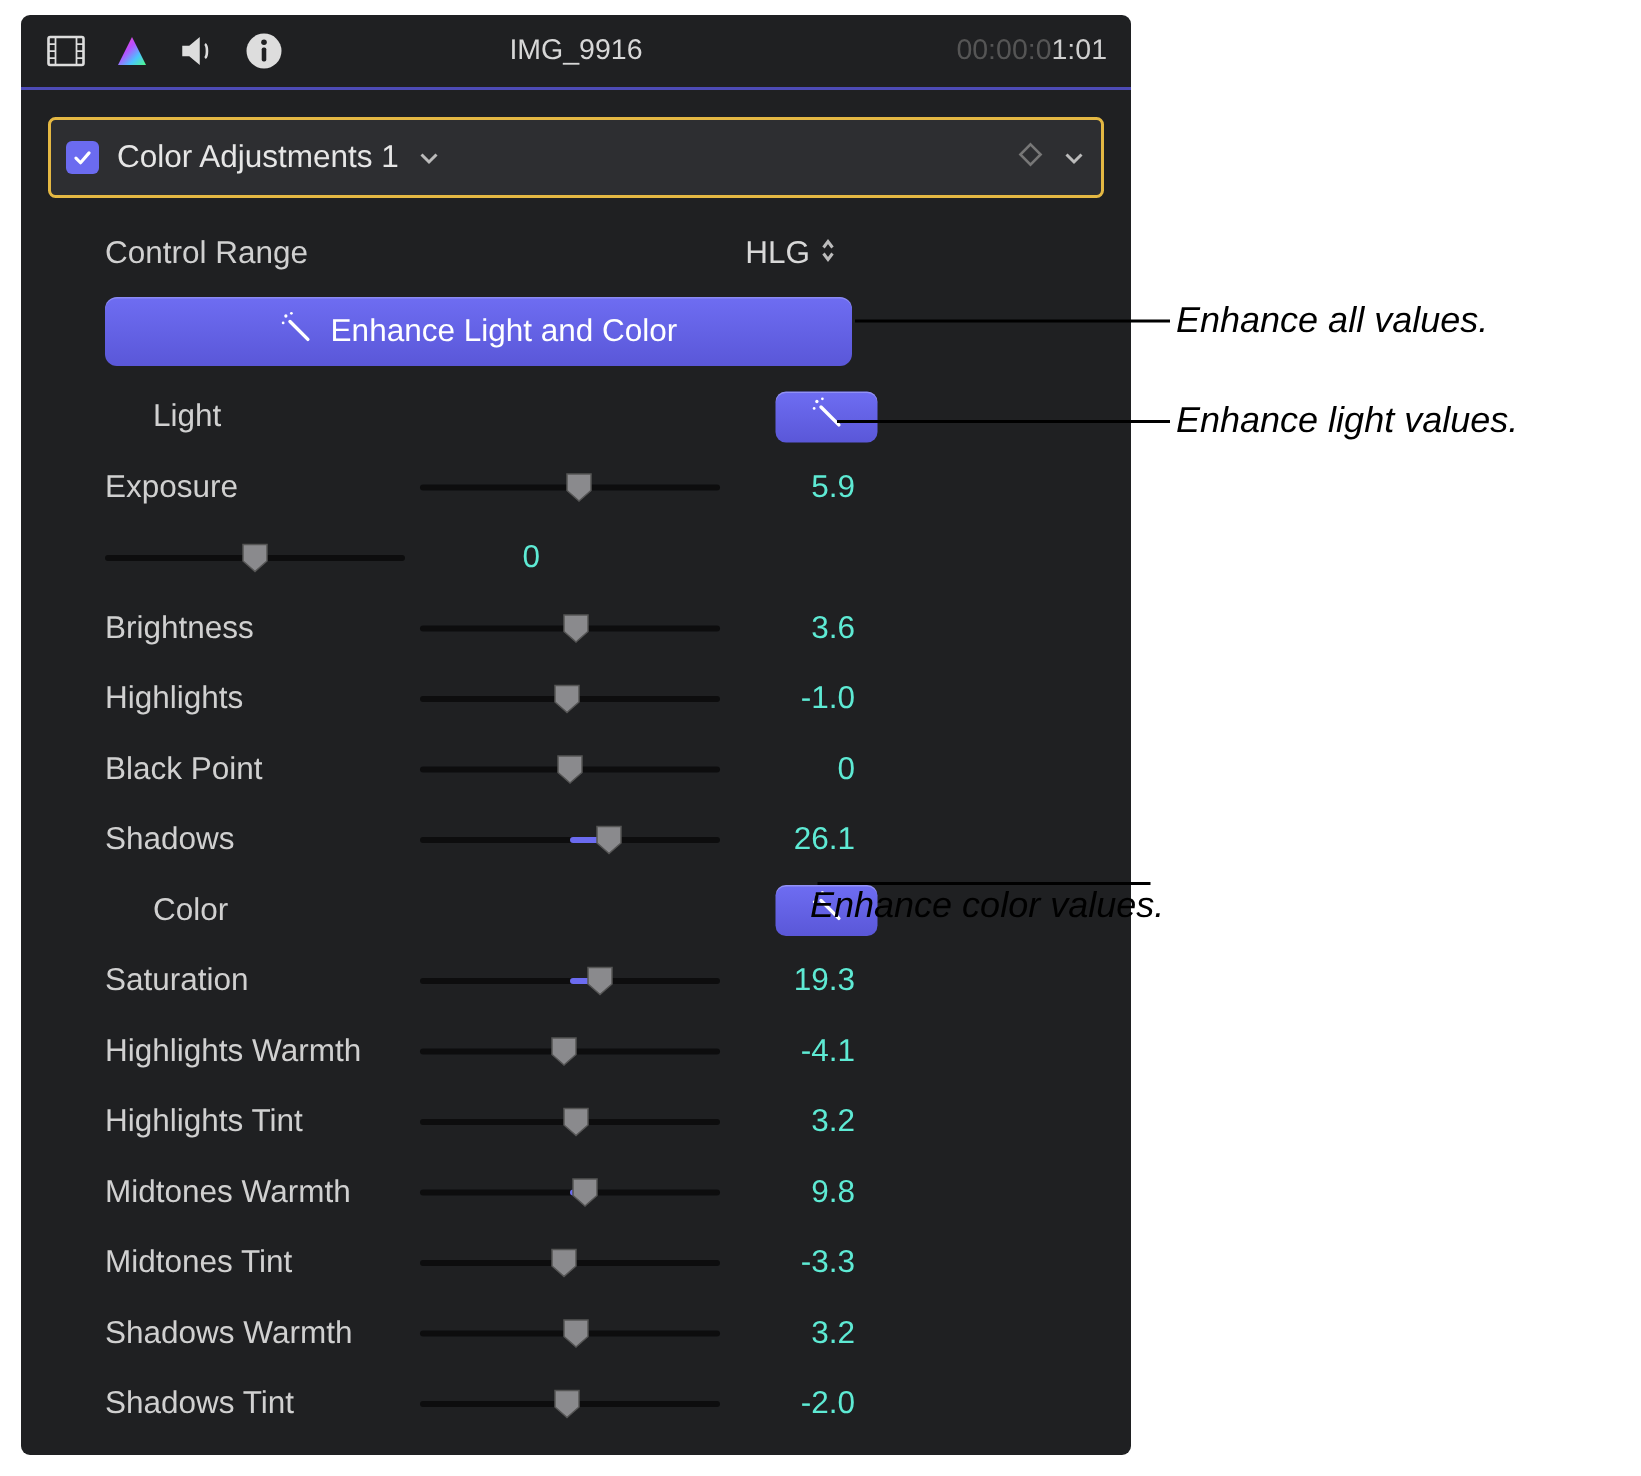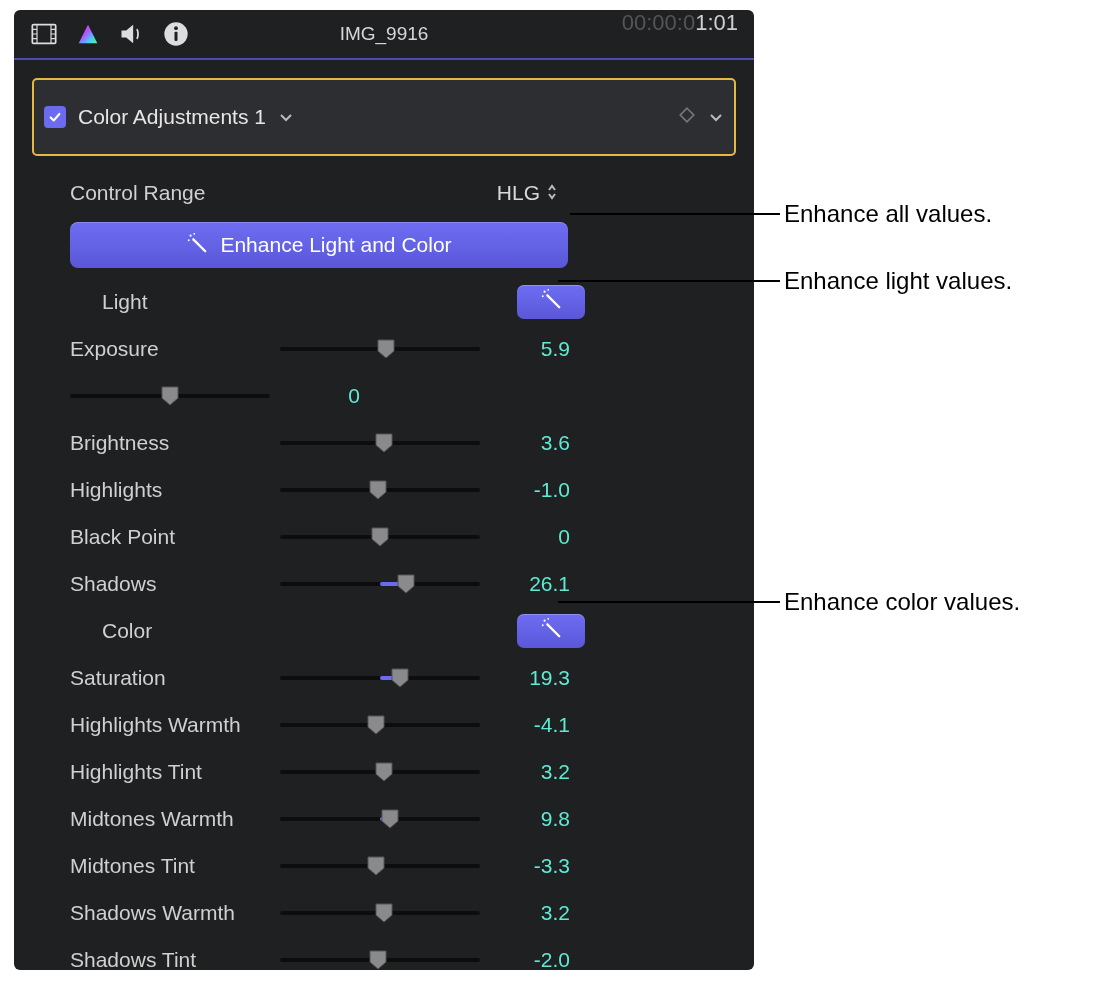--- a/index.html
+++ b/index.html
@@ -2,24 +2,24 @@
 <html><head>
 <meta charset="utf-8">
 <style>
   html,body{margin:0;padding:0;background:#fff;font-family:-apple-system,Helvetica,Arial,sans-serif;}
   .stage{position:relative;width:948px;height:984px;}
   .panel{position:absolute;left:14px;top:10px;width:740px;height:960px;background:#1f2022;border-radius:6px;overflow:hidden;color:#ddd;}
   .toolbar{height:48px;display:flex;align-items:center;gap:16px;padding:0 16px;color:#eee;}
   .tool-icon svg{width:28px;height:28px;display:block;}
   .divider{height:2px;background:#5250c6;opacity:.9;}
   .clip-title{position:absolute;left:0;right:0;top:0;height:48px;display:flex;align-items:center;justify-content:center;pointer-events:none;font-size:19px;color:#d7d7d7;}
-  .timecode{position:absolute;right:16px;top:0;height:48px;display:flex;align-items:flex-start;font-size:22px;}
+  .timecode{position:absolute;right:16px;top:0;height:48px;display:flex;align-items:center;font-size:19px;}
   .timecode .dim{color:#555;} .timecode .bright{color:#cfcfcf;}
 
-  .effect-bar{margin:18px 18px 0 18px;height:42px;border:2px solid #e4b843;border-radius:5px;background:#2d2e31;display:flex;align-items:center;padding:16px 10px;gap:12px;}
+  .effect-bar{margin:18px 18px 0 18px;height:42px;border:2px solid #e4b843;border-radius:5px;background:#2d2e31;display:flex;align-items:center;padding:4px 10px;gap:12px;}
   .check{width:22px;height:22px;border-radius:4px;background:#6b6bf0;display:flex;align-items:center;justify-content:center;}
   .effect-name{font-size:21px;color:#e6e6e6;}
   .chev svg{width:16px;height:16px;stroke:#bbb;fill:none;stroke-width:2;}
   .chev{display:flex;align-items:center;}
   .effect-bar .spacer{flex:1;}
   .diamond svg{width:18px;height:18px;stroke:#777;fill:none;stroke-width:1.5;}
 
   .body{padding:14px 0 0 0;}
   .row{display:flex;align-items:center;height:47px;padding:0 18px 0 56px;font-size:21px;color:#d0d0d0;}
   .row .label{flex:0 0 210px;}
@@ -37,21 +37,21 @@
   .section-row{display:flex;align-items:center;height:47px;padding:0 18px 0 88px;font-size:21px;color:#d0d0d0;}
   .section-row .label{flex:0 0 415px;}
   .mini-enhance{width:68px;height:34px;border-radius:7px;background:linear-gradient(#6e6df2,#5a57d8);display:flex;align-items:center;justify-content:center;box-shadow:inset 0 1px 0 rgba(255,255,255,.25);}
 
   .track{position:absolute;left:0;right:0;top:8px;height:4px;background:#0d0d0e;border-radius:2px;}
   .fill{position:absolute;top:8px;height:4px;background:#6b6bf0;border-radius:2px;}
   .thumb{position:absolute;top:0;width:18px;height:20px;margin-left:-9px;}
   .thumb svg{width:18px;height:20px;display:block;}
 
   
-  .callout{position:absolute;display:flex;align-items:center;}
+  .callout{position:absolute;display:flex;align-items:center;font-style:italic;}
   .callout .line{height:2px;background:#000;}
   .callout .text{font-size:24px;color:#000;white-space:nowrap;margin-left:4px;}
 </style>
 </head>
 <body>
 
 <div class="stage">
 <div class="panel">
 
   <div class="toolbar">
@@ -371,18 +371,18 @@
 </div>
 
 <div class="callout" style="left:570px;top:200px;">
   <div class="line" style="width:210px;"></div>
       <div class="text">Enhance all values.</div>
 </div>
 <div class="callout" style="left:558px;top:267px;">
   <div class="line" style="width:222px;"></div>
       <div class="text">Enhance light values.</div>
 </div>
-<div class="callout" style="left:558px;top:588px;">
+<div class="callout" style="left:536px;top:588px;flex-direction:column;">
   <div class="line" style="width:222px;"></div>
       <div class="text">Enhance color values.</div>
 </div>
 
 </div>
 
 </body></html>

